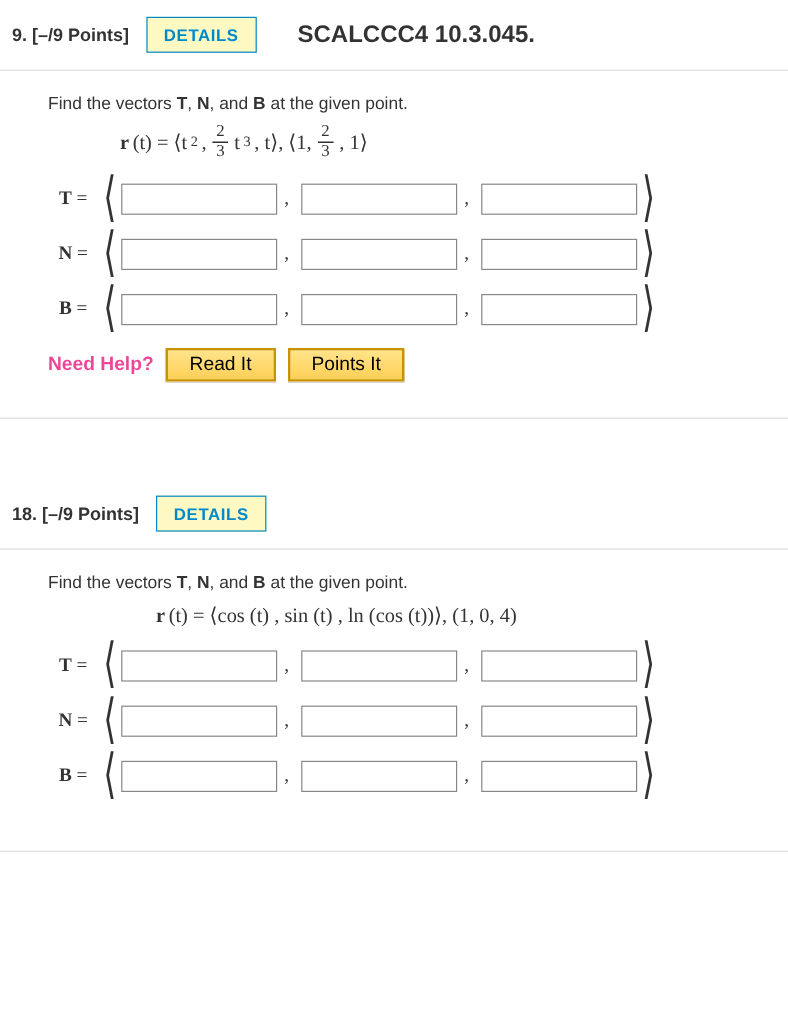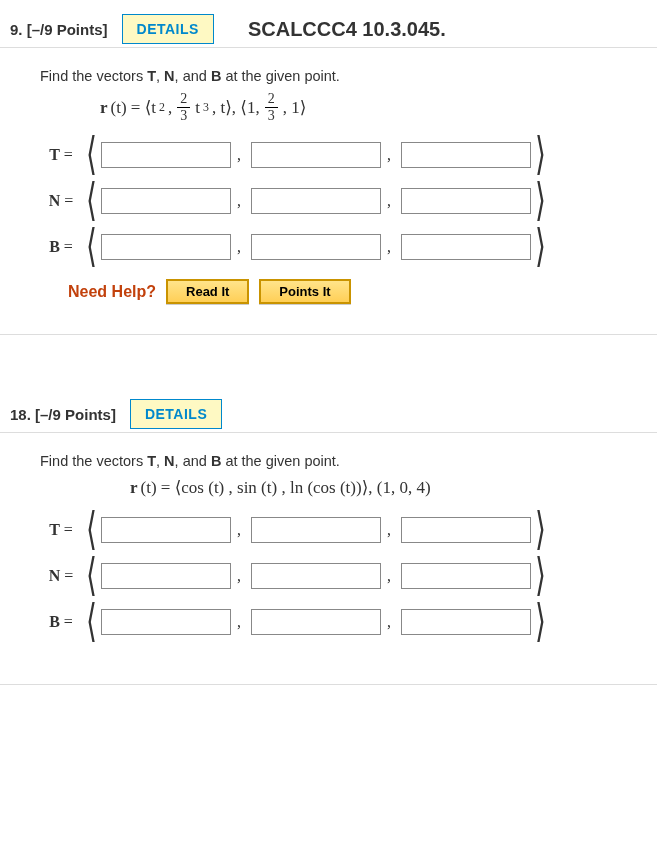--- a/index.html
+++ b/index.html
@@ -8,21 +8,21 @@
     font-family: Arial, Helvetica, sans-serif;
     font-size: 14px;
     background: #fff;
     width: 657px;
     color: #333;
   }
   .question-block { border-bottom: 1px solid #ddd; }
   .question-header {
     display: flex;
     align-items: center;
-    padding: 14px 10px 3px 10px;
+    padding: 14px 10px 14px 10px;
     border-bottom: 1px solid #ddd;
     gap: 14px;
   }
   .qnum { font-weight: bold; font-size: 15px; }
   .details-btn {
     border: 1px solid #08c;
     color: #08c;
     background: #fef9c3;
     padding: 6px 14px;
     font-weight: bold;
@@ -86,31 +86,30 @@
     font-size: 16px;
     padding: 0 10px 0 6px;
   }
   .help-row {
     display: flex;
     align-items: center;
     gap: 10px;
     margin: 14px 0 0 0;
   }
   .need-help {
-    color: #c2410c;
+    color: #ec4899;
     font-weight: bold;
     font-size: 16px;
-    margin-left: 28px;
   }
   .help-btn {
     border: 2px solid #c99300;
     background: linear-gradient(#ffe48a, #ffcf57);
     padding: 3px 18px;
-    font-size: 13px;
-    font-weight: bold;
+    font-size: 16px;
+    font-weight: normal;
     cursor: pointer;
     box-shadow: 0 1px 0 rgba(0,0,0,0.2);
   }
   .spacer { height: 50px; }
   sup { font-size: 0.7em; vertical-align: super; }
 </style>
 </head>
 <body>
 
 <div class="question-block">

